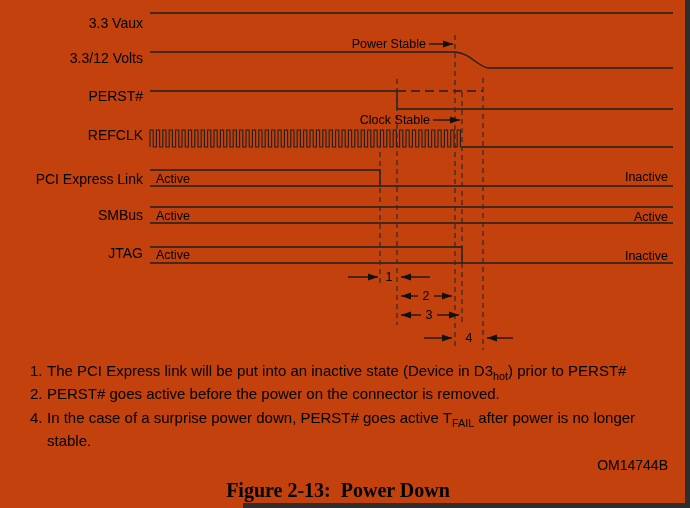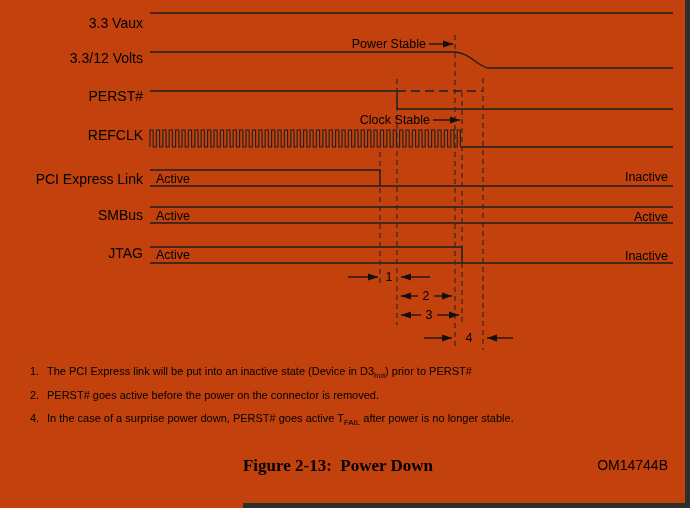--- a/index.html
+++ b/index.html
@@ -16,38 +16,38 @@
     fill: #000;
     stroke: none;
   }
   .sig-label   { font-size: 14px; }
   .state-label { font-size: 12.5px; }
   .anno-label  { font-size: 12.5px; }
   .dim-label   { font-size: 12.5px; }
   .notes {
     position: absolute;
     left: 30px; top: 362px; width: 645px;
-    font-size: 11px; line-height: 18.4px;
+    font-size: 15px; line-height: 18.4px;
     color: #000;
   }
   .note { padding-left: 17px; }
   .nnum { display:inline-block; width:17px; margin-left:-17px; }
   .note sub { font-size: 0.72em; }
   .ref-code {
     position: absolute;
     right: 22px; top: 457px;
     font-size: 14px; color:#000;
   }
   .caption {
     position: absolute;
-    left: 0; right: 14px; top: 456px;
+    left: 0; right: 14px; top: 479px;
     text-align: center;
     font-family: "Liberation Serif", serif;
     font-weight: bold;
-    font-size: 17px;
+    font-size: 20px;
     white-space: pre;
     color: #000;
   }
   .edge-right {
     position:absolute; top:0; right:0; width:5px; height:100%;
     background:#2e2e2e;
   }
   .edge-bottom {
     position:absolute; bottom:0; left:243px; right:0; height:5px;
     background:#2e2e2e;

